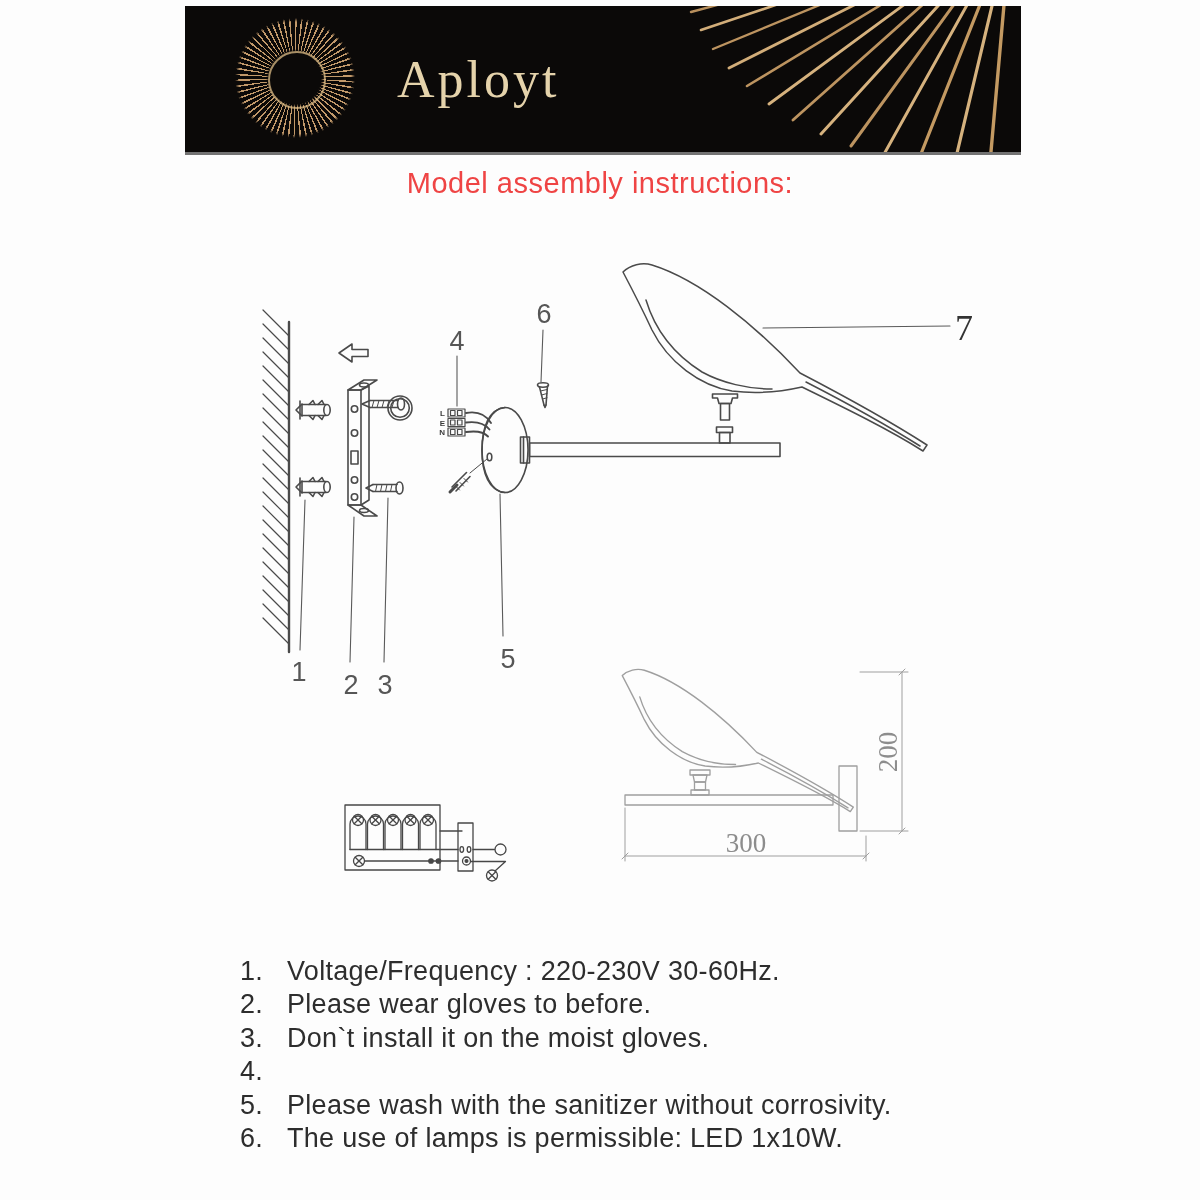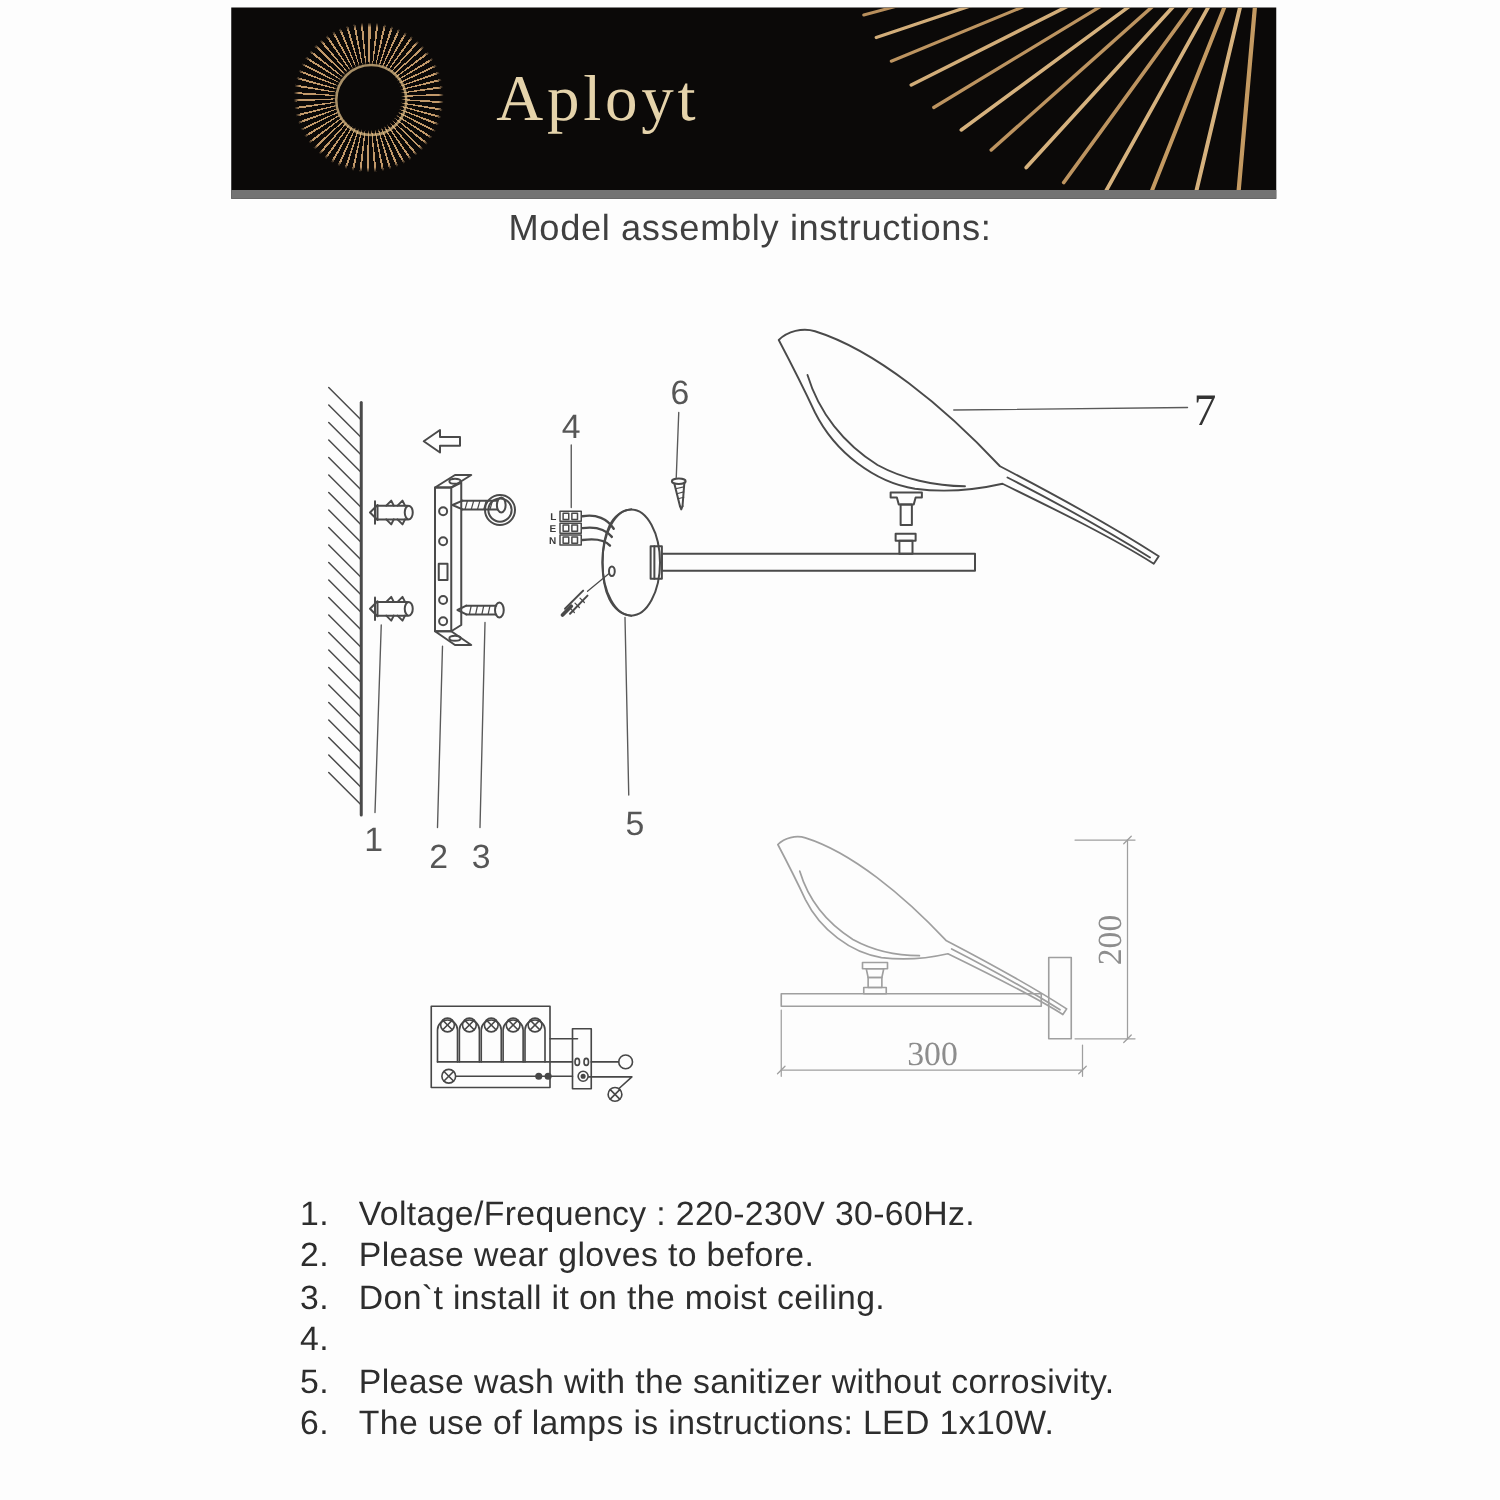--- a/index.html
+++ b/index.html
@@ -1,32 +1,32 @@
 <!DOCTYPE html>
 <html><head>
 <meta charset="utf-8">
 <style>
   html,body{margin:0;padding:0;background:#ffffff;}
   .page{position:relative;width:1200px;height:1200px;background:#fdfdfd;overflow:hidden;
         font-family:"Liberation Sans",sans-serif;color:#2d2d2d;}
   
   .banner{position:absolute;left:185px;top:6px;width:836px;height:146px;background:#0b0908;
-          border-bottom:7px solid #737373;overflow:hidden;}
+          border-bottom:3px solid #737373;overflow:hidden;}
   .burst{position:absolute;left:46px;top:8px;width:128px;height:128px;border-radius:50%;
          background:repeating-conic-gradient(from 0deg,#c2996a 0deg 1.7deg,rgba(0,0,0,0) 1.7deg 5.8deg);
          -webkit-mask:radial-gradient(circle at 50% 50%,rgba(0,0,0,0) 0 26px,#000 29px 56px,rgba(0,0,0,0) 60px);
          mask:radial-gradient(circle at 50% 50%,rgba(0,0,0,0) 0 26px,#000 29px 56px,rgba(0,0,0,0) 60px);}
   .burst-ring{position:absolute;left:83px;top:45px;width:54px;height:54px;border-radius:50%;
          border:2px solid rgba(222,188,134,.75);}
   .brand{position:absolute;left:212px;top:44px;font-family:"Liberation Serif",serif;
          font-size:52px;font-weight:400;letter-spacing:3px;color:#e5d3ab;}
   .rays{position:absolute;right:0;top:0;width:480px;height:146px;}
   
   .title{position:absolute;left:0;top:166px;width:1200px;text-align:center;
-         font-size:29px;line-height:34px;letter-spacing:.5px;color:#404040;}
+         font-size:29px;line-height:34px;letter-spacing:.5px;color:#ef4444;}
   
   .art{position:absolute;left:0;top:0;width:1200px;height:1200px;}
   .callout{font-family:"Liberation Sans",sans-serif;font-size:27px;fill:#565656;stroke:none;}
   .serifbig{font-family:"Liberation Serif",serif;font-size:36px;fill:#333;stroke:none;}
   .dimtxt{font-family:"Liberation Serif",serif;font-size:27px;fill:#8d8d8d;stroke:none;}
   .termtxt{font-family:"Liberation Sans",sans-serif;font-size:8px;font-weight:bold;fill:#3a3a3a;stroke:none;}
   
   .list{position:absolute;left:240px;top:955px;width:780px;font-size:27px;line-height:33.4px;
         letter-spacing:.3px;color:#2d2d2d;}
   .row{display:flex;}
@@ -283,27 +283,27 @@
     <div class="row">
       <span class="num">1.</span>
       <span class="txt">Voltage/Frequency : 220-230V 30-60Hz.</span>
     </div>
     <div class="row">
       <span class="num">2.</span>
       <span class="txt">Please wear gloves to before.</span>
     </div>
     <div class="row">
       <span class="num">3.</span>
-      <span class="txt">Don`t install it on the moist ceiling.</span>
+      <span class="txt">Don`t install it on the moist gloves.</span>
     </div>
     <div class="row">
       <span class="num">4.</span>
     </div>
     <div class="row">
       <span class="num">5.</span>
       <span class="txt">Please wash with the sanitizer without corrosivity.</span>
     </div>
     <div class="row">
       <span class="num">6.</span>
-      <span class="txt">The use of lamps is instructions: LED 1x10W.</span>
+      <span class="txt">The use of lamps is permissible: LED 1x10W.</span>
     </div>
   </div>
 </div>
 
 </body></html>

